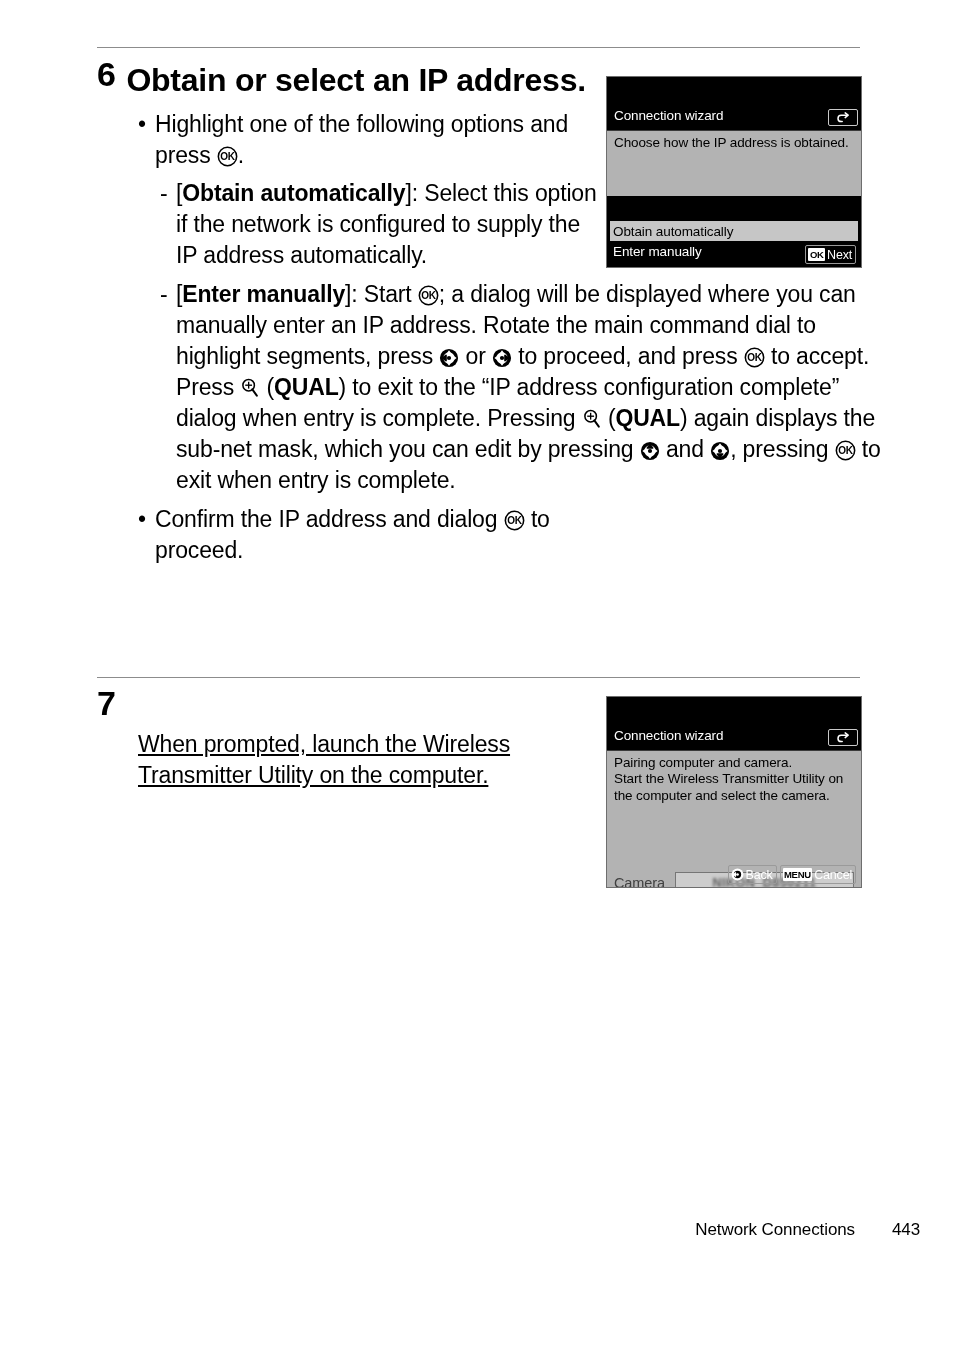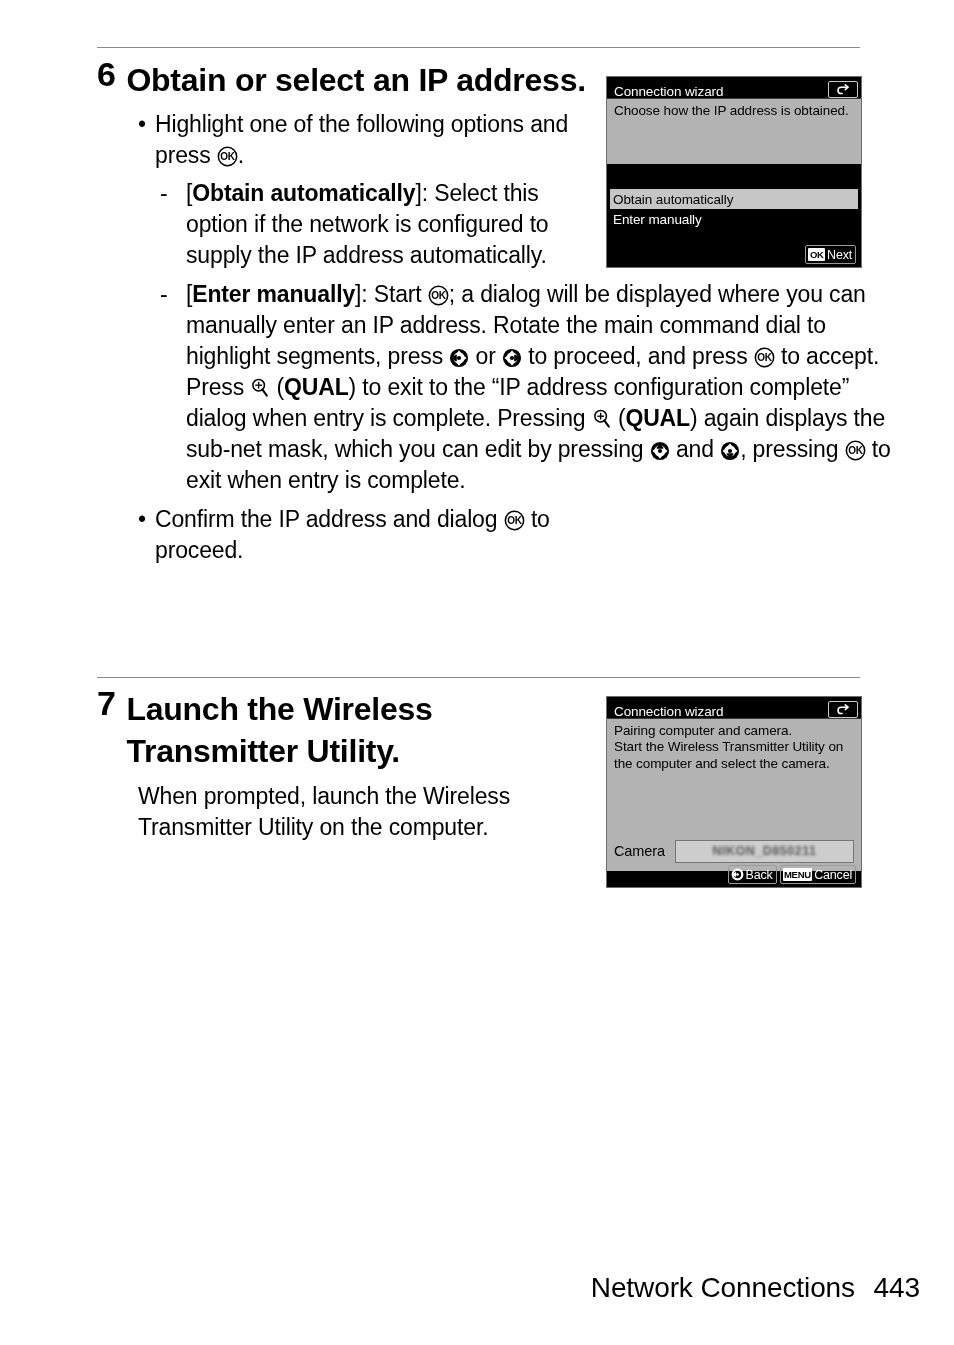--- a/index.html
+++ b/index.html
@@ -81,21 +81,21 @@
 
   .sub-row {
     display: flex;
     margin-top: 8px;
     padding-left: 22px;
   }
   .sub-mark {
     width: 16px;
     flex: none;
   }
-  .sub-text { flex: 1; margin-left: 10px; }
+  .sub-text { flex: 1; }
 
   .wide .sub-text { width: 690px; }
   #enter-manually-row { width: 735px; padding-left: 22px; }
   #enter-manually-row .sub-text { width: 716px; }
 
   b { font-weight: bold; }
 
   
   .ico {
     display: inline-block;
@@ -119,23 +119,24 @@
     font-size: 13px;
     overflow: hidden;
   }
   #shot-ip { top: 76px; left: 606px; }
   #shot-pair { top: 696px; left: 606px; }
 
   .shot-title {
     height: 21px;
     background: #000000;
     display: flex;
-    align-items: flex-end;
+    align-items: flex-start;
     padding: 0 3px 0 7px;
     border-bottom: 1px solid #3a3a3a;
+    margin-top: 32px;
   }
   .shot-title-text {
     color: #ffffff;
     font-size: 13.5px;
     flex: 1;
     line-height: 1;
     letter-spacing: -0.1px;
   }
   .back-badge {
     width: 28px;
@@ -228,21 +229,21 @@
     position: absolute;
     left: 7px;
     right: 7px;
     bottom: 8px;
     display: flex;
     align-items: center;
     gap: 10px;
   }
   .cam-label {
     font-size: 14.5px;
-    color: #000000;
+    color: #404040;
     letter-spacing: -0.1px;
   }
   .cam-field {
     flex: 1;
     height: 21px;
     background: #cdcdcd;
     border: 1px solid #767676;
     display: flex;
     align-items: center;
     justify-content: center;
@@ -253,25 +254,25 @@
     font-weight: bold;
     color: #4e4e4e;
     letter-spacing: 0.5px;
     filter: blur(1.6px);
     opacity: 0.92;
   }
 
   
   #footer {
     position: absolute;
-    top: 1272px;
+    top: 1220px;
     left: 0;
     width: 920px;
     text-align: right;
-    font-size: 28px;
+    font-size: 17px;
     letter-spacing: -0.1px;
   }
   #footer .page-no {
     display: inline-block;
     margin-left: 17px;
     min-width: 48px;
     text-align: right;
   }
 </style>
 </head>
@@ -366,23 +367,22 @@
                 <text x="11" y="14.8" font-family="Liberation Sans, sans-serif" font-size="10.5" font-weight="bold" text-anchor="middle" fill="#000">OK</text>
               </svg></span><span> to proceed.</span></div>
       </div>
 
     </div>
   </div>
 
   <div class="step" id="step-7">
     <div class="step-head">
       <div class="step-num">7</div>
-      <div class="step-title" style="width:330px;">Launch the Wireless Transmitter Utility.</div>
-    </div>
-    <div class="step-body" style="width:455px;">When prompted, launch the Wireless Transmitter Utility on the computer.</div>
+    </div>
+    <div class="step-body" style="width:455px;text-decoration:underline;">When prompted, launch the Wireless Transmitter Utility on the computer.</div>
   </div>
 
   <div class="shot" id="shot-ip">
     <div class="shot-title">
       <div class="shot-title-text">Connection wizard</div>
       <div class="back-badge">
         <svg width="16" height="12" viewBox="0 0 16 12">
             <path d="M12.5 3.2 H6.2 A3.2 3.2 0 1 0 6.2 9.6 H7.2" fill="none" stroke="#fff" stroke-width="1.5" stroke-linecap="round"></path>
             <polyline points="10.2,0.9 13.1,3.2 10.2,5.6" fill="none" stroke="#fff" stroke-width="1.5" stroke-linecap="round" stroke-linejoin="round"></polyline>
           </svg>

